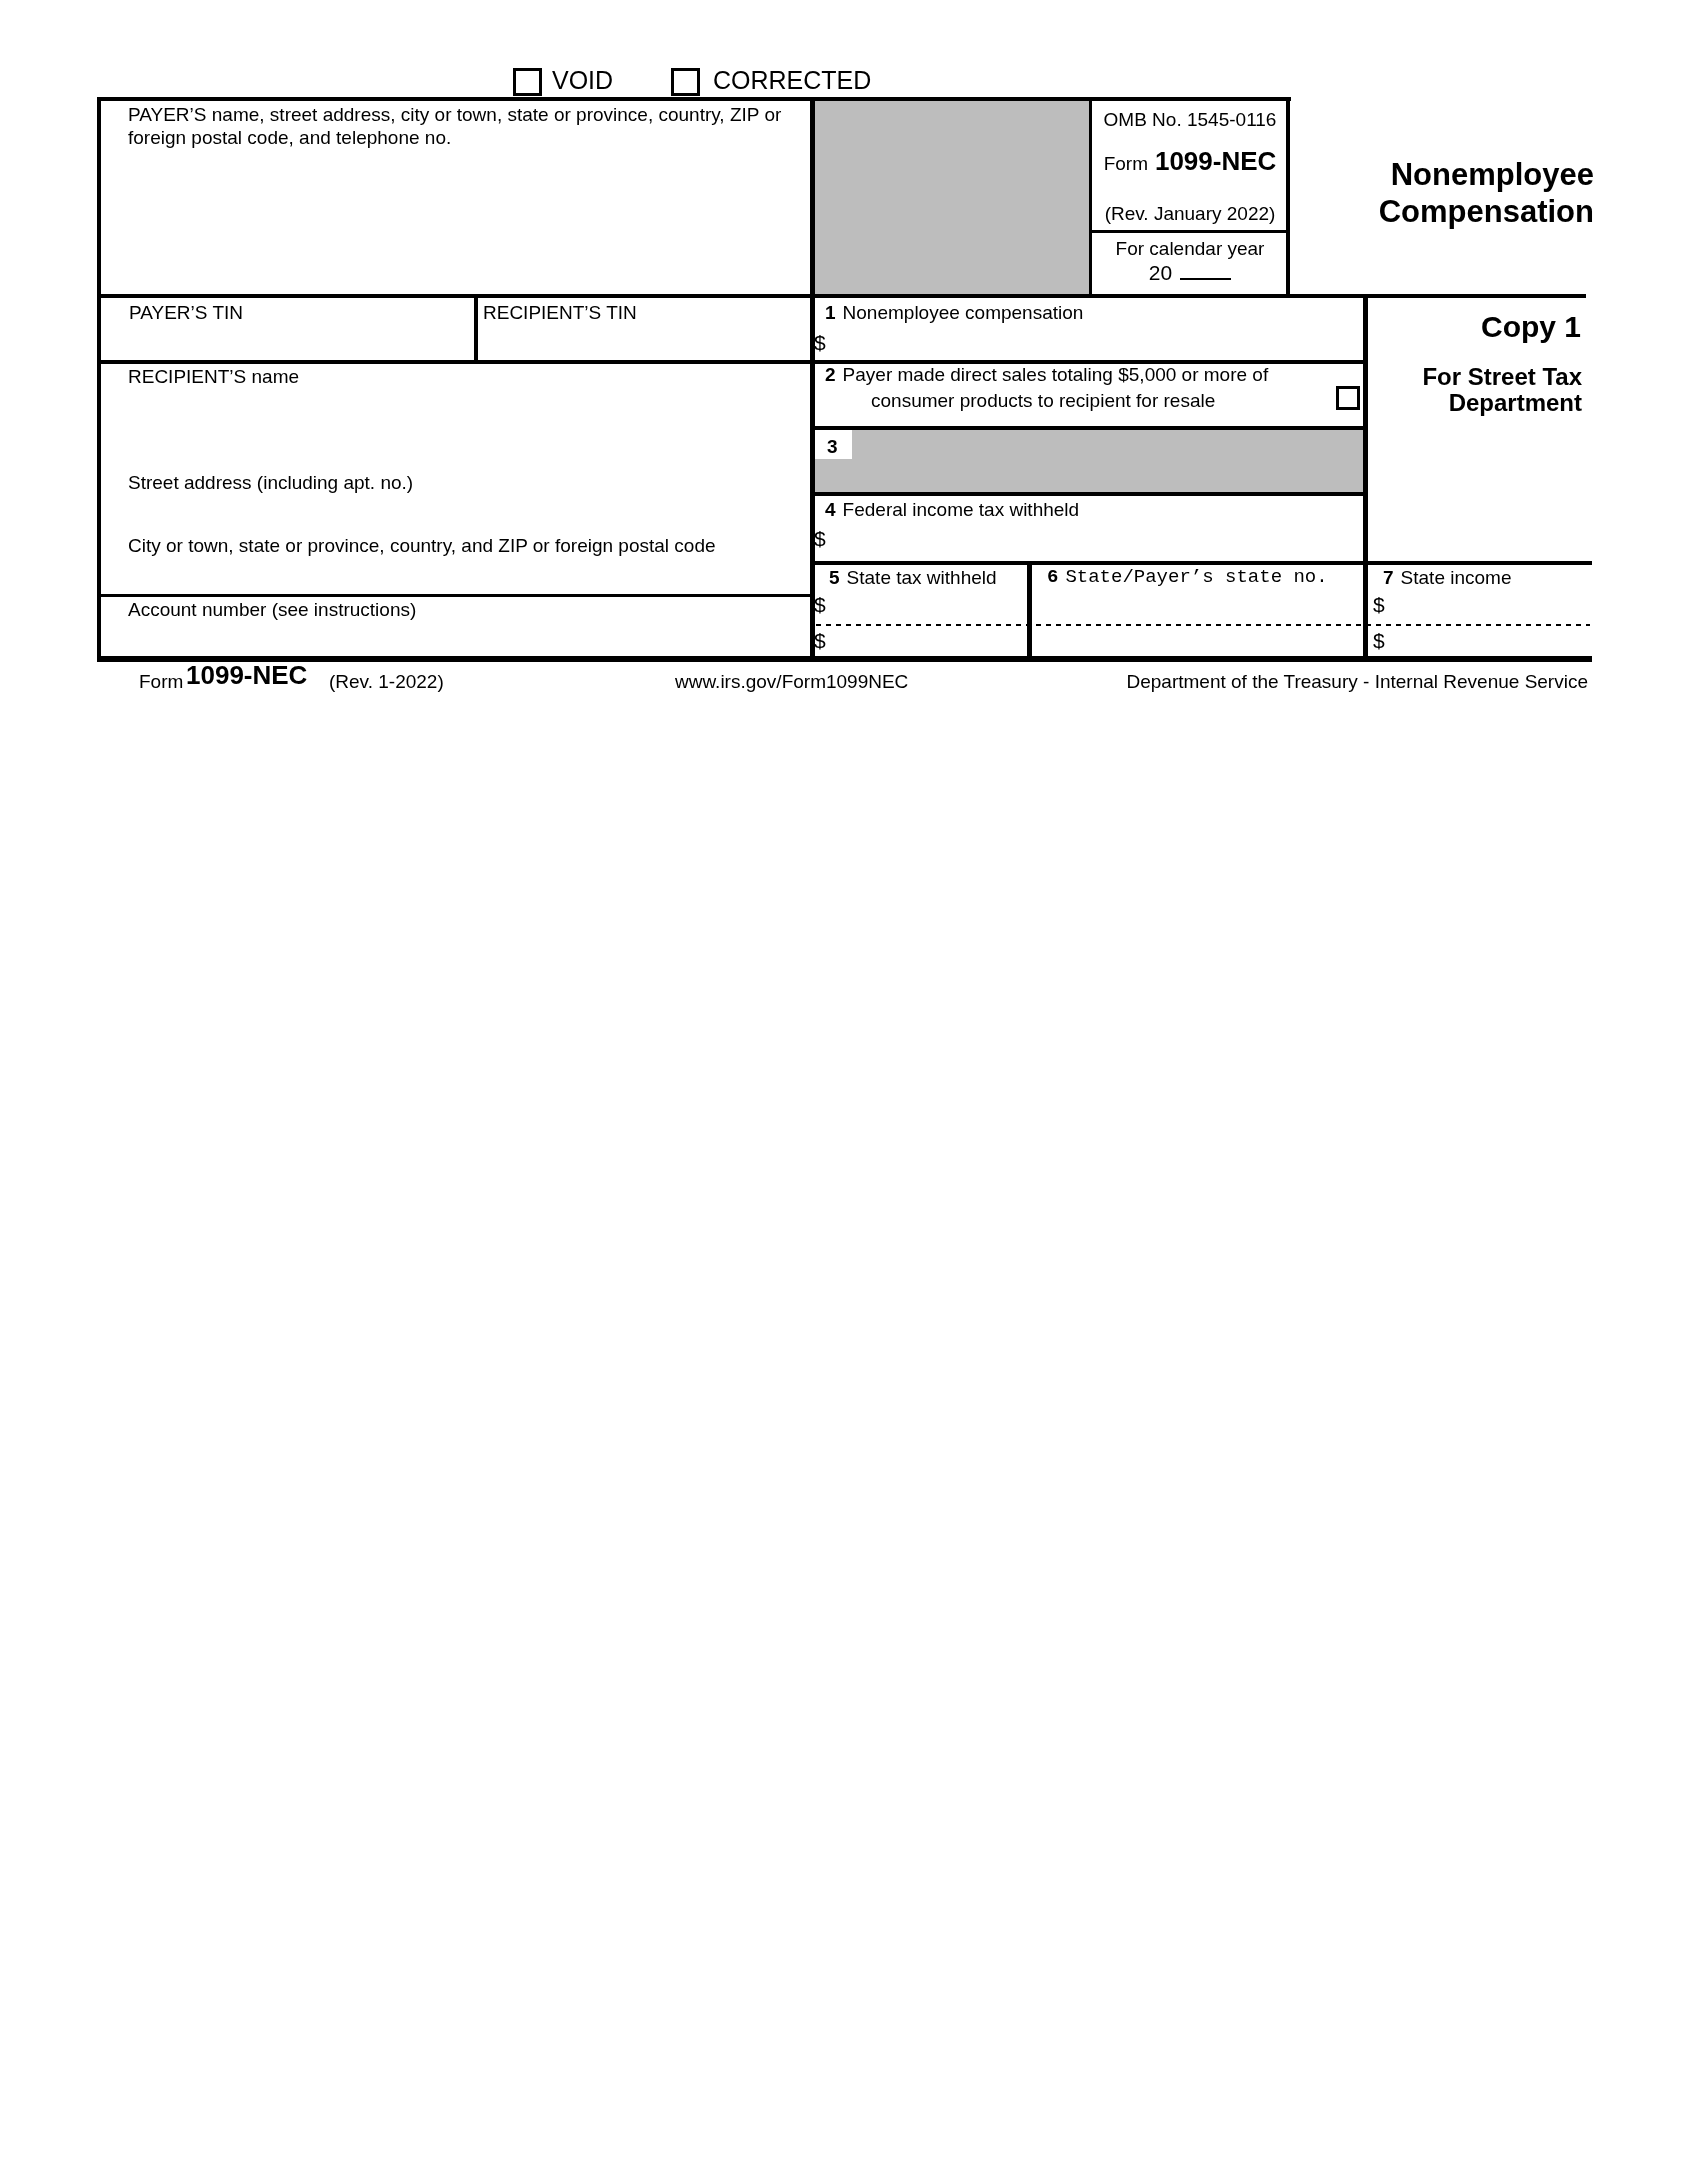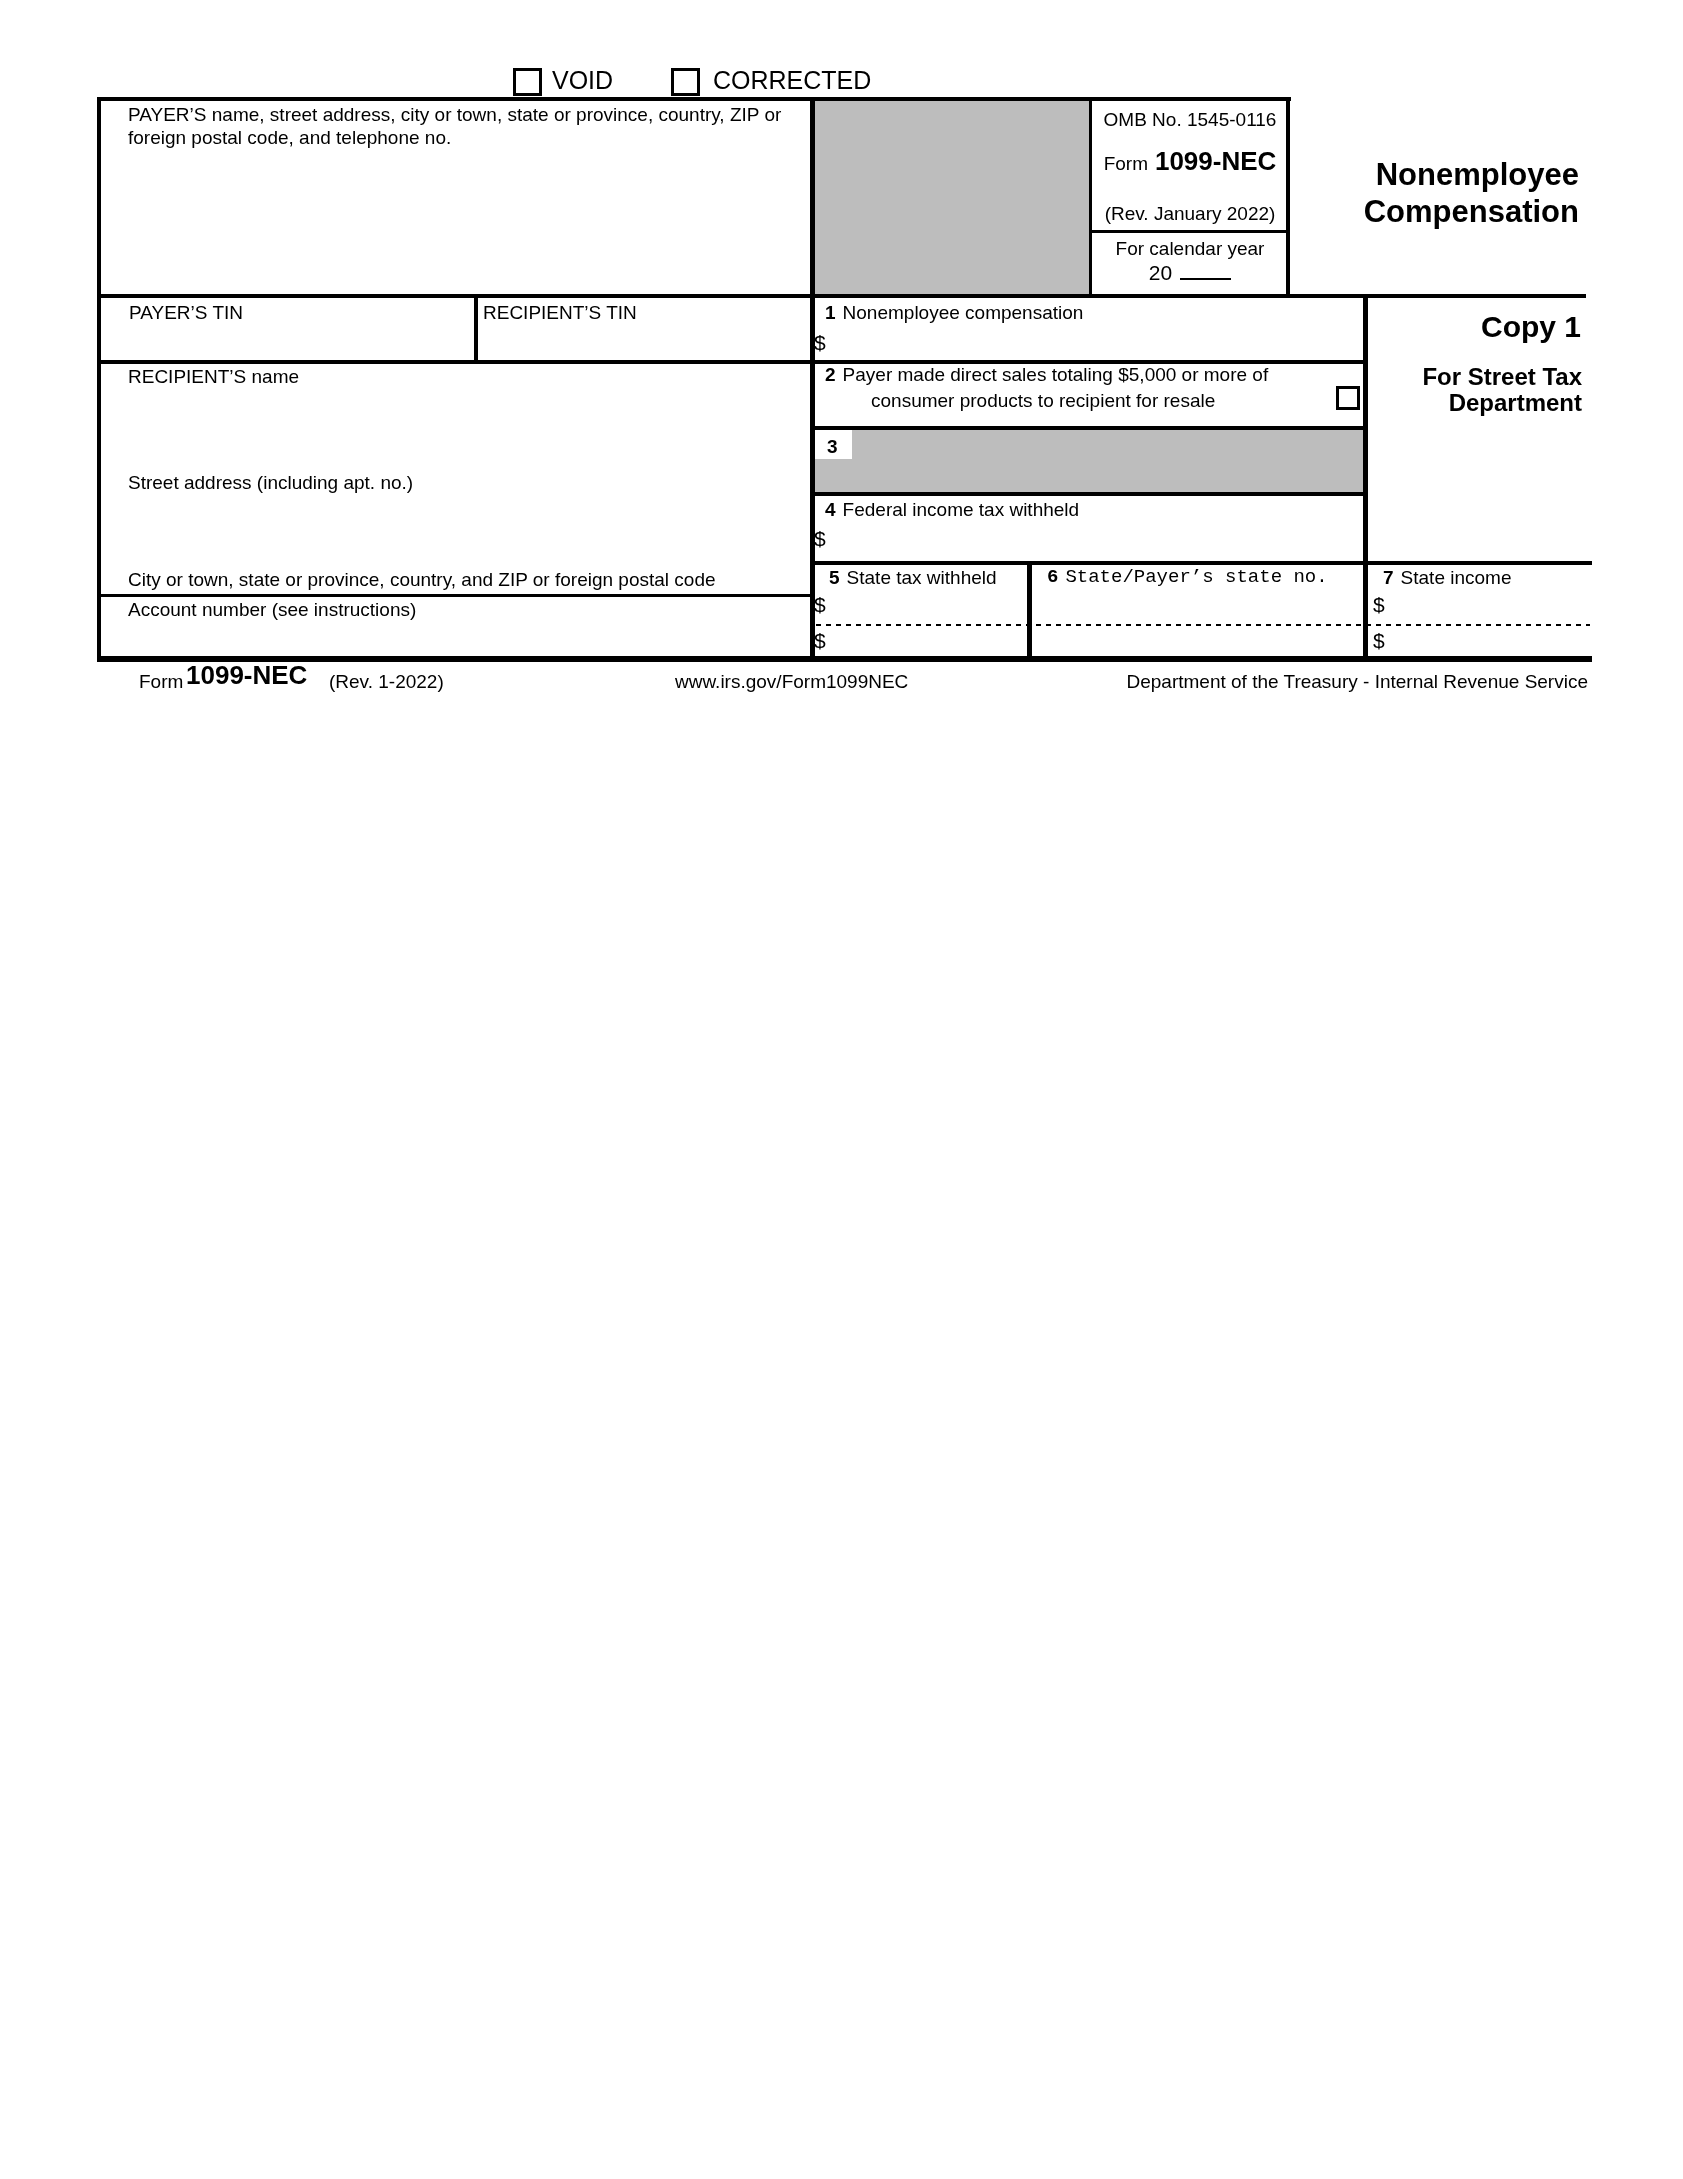--- a/index.html
+++ b/index.html
@@ -51,21 +51,21 @@
   <div class="ln" style="left:1286px;top:97px;width:4px;height:199px;"></div>
   <div class="ln" style="left:474px;top:297px;width:4px;height:65px;"></div>
   <div class="ln" style="left:1027px;top:561px;width:5px;height:97px;"></div>
   <div class="ln" style="left:1363px;top:295px;width:5px;height:363px;"></div>
 
   <div class="t wrap" style="left:128px;top:103px;width:658px;">PAYER’S name, street address, city or town, state or province, country, ZIP or foreign postal code, and telephone no.</div>
   <div class="t" style="left:129px;top:301px;">PAYER’S TIN</div>
   <div class="t" style="left:483px;top:301px;">RECIPIENT’S TIN</div>
   <div class="t" style="left:128px;top:365px;">RECIPIENT’S name</div>
   <div class="t" style="left:128px;top:471px;">Street address (including apt. no.)</div>
-  <div class="t" style="left:128px;top:568px;">City or town, state or province, country, and ZIP or foreign postal code</div>
+  <div class="t" style="left:128px;top:534px;">City or town, state or province, country, and ZIP or foreign postal code</div>
   <div class="t" style="left:128px;top:598px;">Account number (see instructions)</div>
 
   <div class="t" style="left:825px;top:301px;"><span class="num">1</span><span>Nonemployee compensation</span></div>
   <div class="dollar" style="left:814px;top:331px;">$</div>
 
   <div class="t" style="left:825px;top:363px;"><span class="num">2</span><span>Payer made direct sales totaling $5,000 or more of</span></div>
   <div class="t" style="left:843px;top:389px;margin-left:28px;">consumer products to recipient for resale</div>
   <div class="cb" style="left:1336px;top:386px;width:24px;height:24px;border-width:3px;"></div>
 
   <div class="t b" style="left:827px;top:435px;">3</div>
@@ -86,21 +86,21 @@
     <span style="font-size:19px;">Form</span>
     <span style="font-size:26px;font-weight:bold;">1099-NEC</span>
   </div>
   <div class="t ctr" style="left:1093px;top:202px;width:194px;">(Rev. January 2022)</div>
   <div class="t ctr" style="left:1093px;top:237px;width:194px;">For calendar year</div>
   <div class="abs" style="left:1093px;top:258px;width:194px;display:flex;justify-content:center;align-items:baseline;gap:8px;">
     <span style="font-size:21px;">20</span>
     <span style="display:inline-block;width:51px;height:20px;border-bottom:2px solid #000;"></span>
   </div>
 
-  <div class="title" style="right:104px;top:156px;margin-left:29px;">
+  <div class="title" style="right:89px;top:156px;margin-left:29px;">
     <div>Nonemployee</div>
     <div>Compensation</div>
   </div>
   <div class="abs rt b" style="right:102px;top:310px;font-size:30px;line-height:33px;white-space:nowrap;">Copy 1</div>
   <div class="abs rt b" style="right:101px;top:363px;font-size:24px;line-height:27px;white-space:nowrap;">For Street Tax</div>
   <div class="abs rt b" style="right:101px;top:389px;font-size:24px;line-height:27px;white-space:nowrap;">Department</div>
 
   <div class="t" style="left:139px;top:670px;">Form</div>
   <div class="abs b" style="left:186px;top:661px;font-size:26px;line-height:28px;white-space:nowrap;">1099-NEC</div>
   <div class="t" style="left:329px;top:670px;">(Rev. 1-2022)</div>

